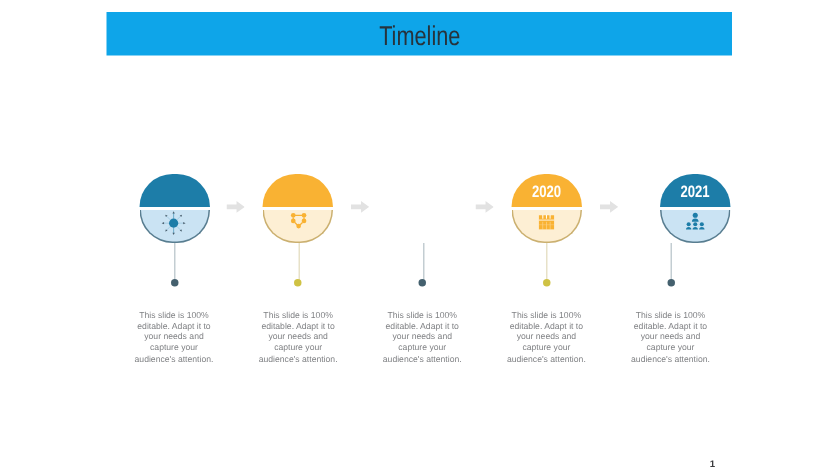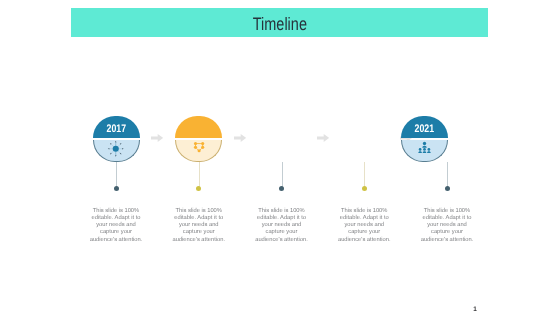--- a/index.html
+++ b/index.html
@@ -12,21 +12,21 @@
     font-family: "Liberation Sans", sans-serif;
     -webkit-font-smoothing: antialiased;
     text-rendering: geometricPrecision;
   }
   .slide { position: relative; width: 560px; height: 315px; background: #fff; }
 
   
   .title-bar {
     position: absolute;
     left: 70.6px; top: 8px; width: 417.9px; height: 28.7px;
-    background: #5eead4;
+    background: #0ea5e9;
     display: flex; align-items: center; justify-content: center;
   }
   .title-text {
     font-size: 18.1px; color: #27333c;
     line-height: 1; font-weight: 400;
     font-family: "Liberation Sans", sans-serif;
     transform: scaleX(0.80) translateY(2.3px);
     white-space: nowrap;
   }
 
@@ -98,23 +98,20 @@
 
   <div class="title-bar">
     <div class="title-text">Timeline</div>
   </div>
 
   <div class="tl">
 
     <div class="node t-blue" style="left:92.5px">
       <div class="top"></div>
       <div class="bot"></div>
-      <div class="yr">
-          <span>2017</span>
-        </div>
       <div class="ic" style="padding-top:0px">
         <svg viewBox="0 0 40 40" width="17.5" height="17.5" aria-hidden="true">
           <g stroke="#1d7da8" stroke-width="0.8" fill="none" opacity="0.40">
             <path d="M14.2 20H5.2"></path>
               <path d="M25.8 20H34.8"></path>
             <path d="M15.9 15.9L9.5 9.5"></path>
               <path d="M24.1 24.1l6.4 6.4"></path>
             <path d="M24.1 15.9l6.4-6.4"></path>
               <path d="M15.9 24.1l-6.4 6.4"></path>
           </g>
@@ -199,37 +196,61 @@
       <div>capture your</div>
       <div>audience's attention.</div>
     </div>
 
     <div class="arrow" style="left:316.775px">
       <svg width="12.2" height="7.9" viewBox="0 0 24.4 15.8" aria-hidden="true">
           <path d="M0 4.8H13.4V0L24.4 7.9L13.4 15.8V11H0Z" fill="#e2e2e2"></path>
         </svg>
     </div>
 
+    <div class="node t-orange" style="left:340.75px">
+      <div class="top"></div>
+      <div class="bot"></div>
+      <div class="yr">
+          <span>2020</span>
+        </div>
+      <div class="ic" style="padding-top:3px">
+        <svg viewBox="0 0 40 40" width="10.6" height="10.2" aria-hidden="true">
+          <path d="M0 2h40v38H0z" fill="#f9b233"></path>
+          <g fill="#ffffff">
+            <rect x="9.2" y="0" width="2.6" height="11"></rect>
+            <rect x="18.7" y="0" width="2.6" height="11"></rect>
+            <rect x="28.2" y="0" width="2.6" height="11"></rect>
+            <rect x="0" y="13.5" width="40" height="2.2"></rect>
+          </g>
+          <g fill="#ffffff" opacity="0.40">
+            <rect x="9.4" y="19" width="2" height="21"></rect>
+            <rect x="19" y="19" width="2" height="21"></rect>
+            <rect x="28.6" y="19" width="2" height="21"></rect>
+            <rect x="0" y="26.5" width="40" height="1.3"></rect>
+          </g>
+        </svg>
+      </div>
+    </div>
     <div class="stem s-orange" style="left:364.25px"></div>
     <div class="dot d-orange" style="left:361.75px"></div>
     <div class="txt" style="left:334.25px">
       <div>This slide is 100%</div>
       <div>editable.  Adapt it to</div>
       <div>your needs and</div>
       <div>capture your</div>
       <div>audience's attention.</div>
     </div>
 
     <div class="arrow" style="left:399.525px">
       <svg width="12.2" height="7.9" viewBox="0 0 24.4 15.8" aria-hidden="true">
           <path d="M0 4.8H13.4V0L24.4 7.9L13.4 15.8V11H0Z" fill="#e2e2e2"></path>
         </svg>
     </div>
 
-    <div class="node t-blue" style="left:401px">
+    <div class="node t-blue" style="left:440px">
       <div class="top"></div>
       <div class="bot"></div>
       <div class="yr">
           <span>2021</span>
         </div>
       <div class="ic" style="padding-top:1.5px">
         <svg viewBox="0 0 40 40" width="13" height="13.4" aria-hidden="true">
           <g fill="#1d7da8">
             <circle cx="20" cy="7" r="5.2"></circle>
             <path d="M20 14c-4.3 0-6.6 2.6-6.9 6.4h13.8C26.6 16.6 24.3 14 20 14z"></path>

